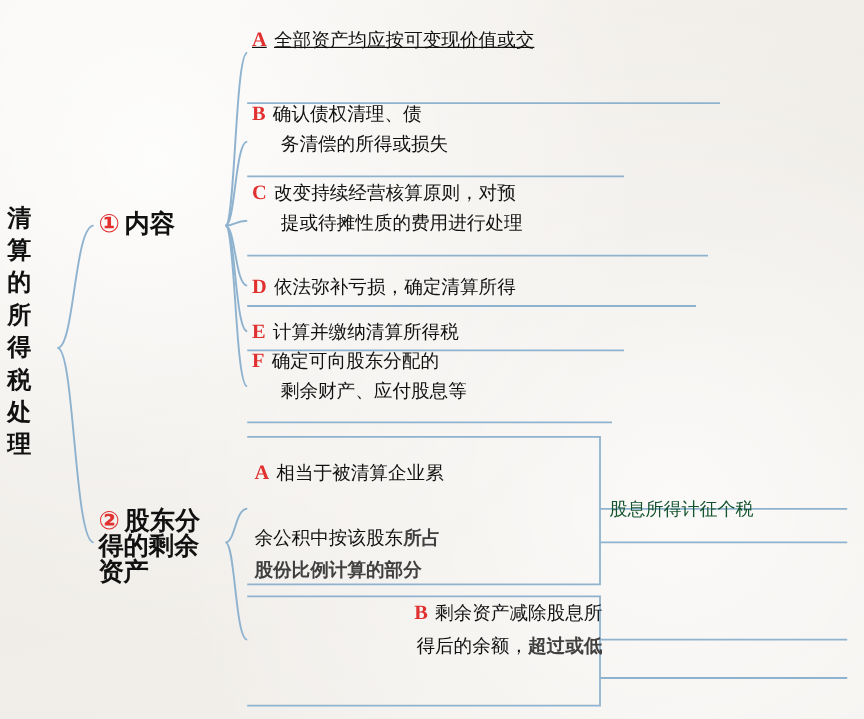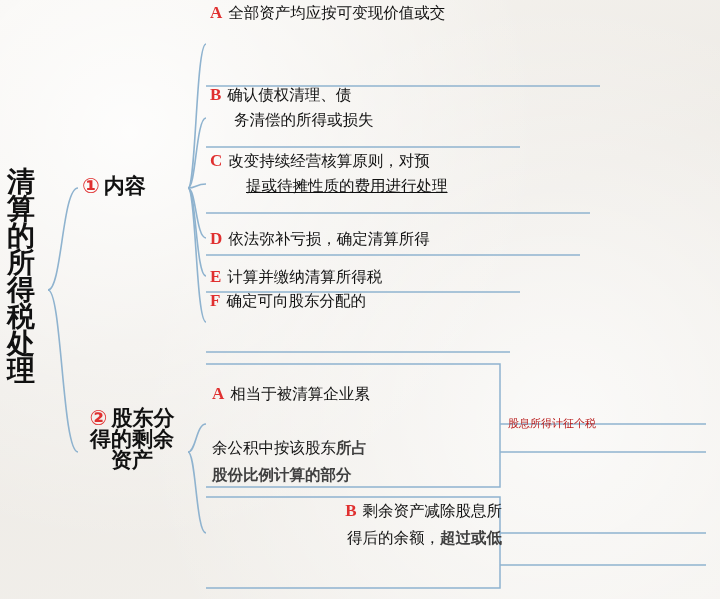--- a/index.html
+++ b/index.html
@@ -20,25 +20,24 @@
       linear-gradient(160deg,#f6f4f0 0%,#eeebe6 45%,#f3f1ed 100%);
     z-index:0;
   }
   .lines{position:absolute;left:0;top:0;width:720px;height:599px;z-index:1;}
   .layer{position:absolute;left:0;top:0;width:720px;height:599px;z-index:2;}
 
   .title{
     position:absolute;
     left:6px;top:168px;
     width:30px;
-    font-size:28px;
+    font-size:20px;
     line-height:27px;
     font-weight:bold;
     letter-spacing:0px;
-    text-align:center;
     color:#111;
   }
   .branch-label{
     position:absolute;
     font-size:21px;
     line-height:21px;
     color:#111;
     font-weight:600;
   }
   .num{
@@ -58,23 +57,23 @@
     font-family:"Liberation Serif",serif;
     font-size:17px;
     margin-right:6px;
   }
   .red{
     color:#404040;
     font-weight:bold;
   }
   .side{
     position:absolute;
-    font-size:11px;
+    font-size:15px;
     line-height:24px;
-    color:#b91c1c;
+    color:#14532d;
   }
 </style>
 </head>
 <body>
 
 <div class="paper-bg"></div>
 
 <svg class="lines" viewBox="0 0 720 599">
   <g stroke="#8fb3cf" stroke-width="1.6" fill="none">
 
@@ -113,48 +112,49 @@
 </svg>
 
 <div class="layer">
 
   <div class="title">清算的所得税处理</div>
 
   <div class="branch-label" style="left:82px;top:176px;">
     <span class="num">①</span><span>内容</span>
   </div>
 
-  <div class="branch-label" style="left:82px;top:408px;width:100px;text-align:center;">
+  <div class="branch-label" style="left:82px;top:424px;width:100px;">
     <span class="num">②</span><span>股东分得的剩余资产</span>
   </div>
 
-  <div class="item" style="left:210px;top:0;width:480px;">
+  <div class="item" style="left:210px;top:20px;width:480px;text-decoration:underline;">
     <span class="mark">A</span><span>全部资产均应按可变现价值或交</span><br>
   </div>
 
   <div class="item" style="left:210px;top:82px;width:400px;">
     <span class="mark">B</span><span>确认债权清理、债</span><br>
     <span style="margin-left:24px;display:inline-block;">务清偿的所得或损失</span>
   </div>
 
   <div class="item" style="left:210px;top:148px;width:470px;">
     <span class="mark">C</span><span>改变持续经营核算原则，对预</span><br>
-    <span style="margin-left:36px;display:inline-block;text-decoration:underline;">提或待摊性质的费用进行处理</span>
+    <span style="margin-left:24px;display:inline-block;">提或待摊性质的费用进行处理</span>
   </div>
 
   <div class="item" style="left:210px;top:264px;width:450px;">
     <span class="mark">E</span><span>计算并缴纳清算所得税</span>
   </div>
 
   <div class="item" style="left:210px;top:226px;width:450px;">
     <span class="mark">D</span><span>依法弥补亏损，确定清算所得</span>
   </div>
 
   <div class="item" style="left:210px;top:288px;width:450px;">
     <span class="mark">F</span><span>确定可向股东分配的</span><br>
+    <span style="margin-left:24px;display:inline-block;">剩余财产、应付股息等</span>
   </div>
 
   <div class="item" style="left:212px;top:380px;width:290px;line-height:27px;">
     <span class="mark">A</span><span>相当于被清算企业累</span><br>
     <br>
     <span>余公积中按该股东</span><span class="red">所占</span><br>
     <span class="red">股份比例计算的部分</span>
   </div>
 
   <div class="item" style="left:212px;top:497px;width:290px;line-height:27px;text-align:right;">

